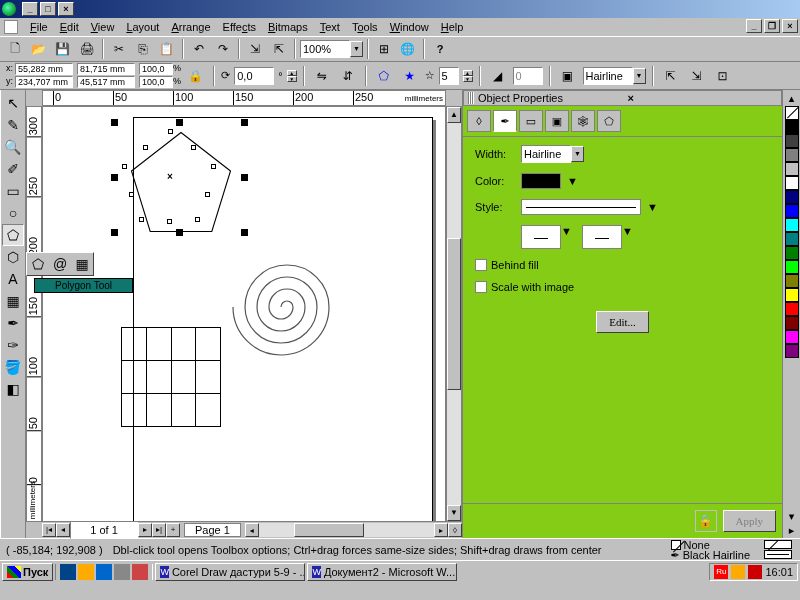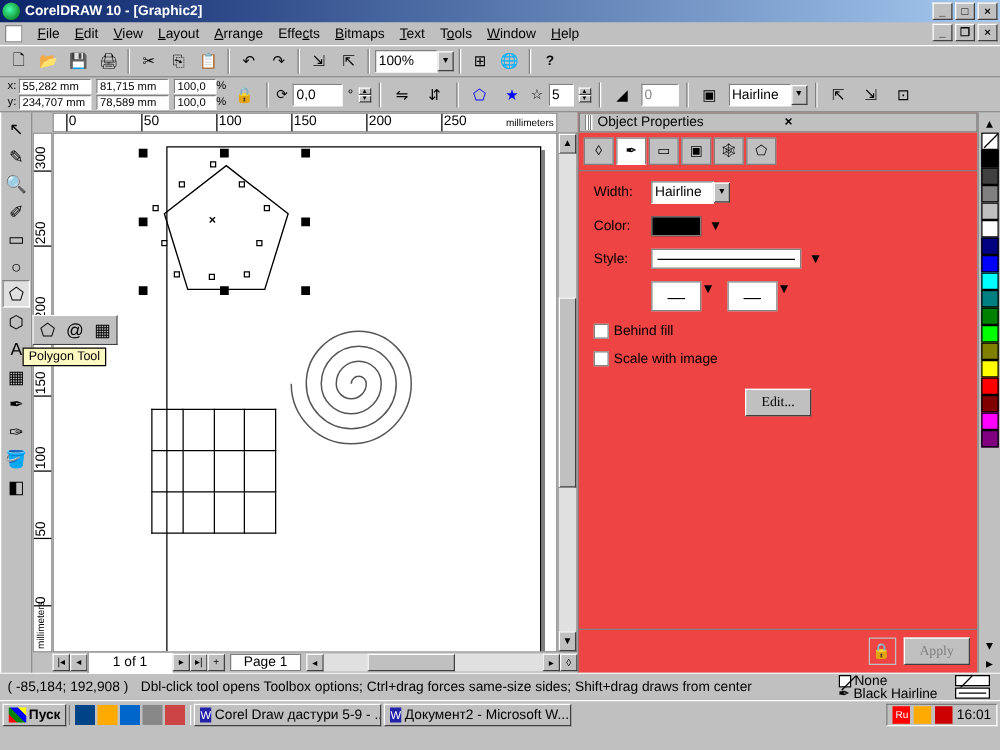--- a/index.html
+++ b/index.html
@@ -22,21 +22,21 @@
 .propbar { height: 28px; background: #c0c0c0; border-bottom: 1px solid #808080; display: flex; align-items: center; padding: 0 6px; gap: 4px; font-size: 10px; }
 .stack { display: flex; flex-direction: column; gap: 1px; }
 .stack .field { height: 12px; font-size: 9px; }
 .stack .lbl { font-size: 9px; }
 .main { display: flex; height: 448px; }
 .toolbox { width: 26px; background: #c0c0c0; border-right: 1px solid #808080; border-left: 1px solid #fff; display: flex; flex-direction: column; padding-top: 2px; }
 .tool { width: 22px; height: 22px; margin: 0 auto; display: flex; align-items: center; justify-content: center; font-size: 14px; border: 1px solid transparent; }
 .tool.active { background: #e0e0e0; border: 1px solid #808080; border-right-color: #fff; border-bottom-color: #fff; }
 .flyout { position: absolute; left: 26px; top: 252px; background: #c0c0c0; border: 1px solid #fff; border-right-color: #404040; border-bottom-color: #404040; display: flex; z-index: 10; }
 .flyout .tool { border: 1px solid #c0c0c0; }
-.tooltip { position: absolute; left: 18px; top: 278px; background: #fef9c3; border: 1px solid #000; padding: 1px 4px; font-size: 10px; z-index: 11; }
+.tooltip { position: absolute; left: 34px; top: 278px; background: #0f766e; border: 1px solid #000; padding: 1px 20px; font-size: 10px; z-index: 11; }
 .canvas-area { flex: 1; background: #c0c0c0; position: relative; display: flex; flex-direction: column; }
 .hruler { height: 16px; background: #fff; border: 1px solid #808080; margin-left: 16px; margin-right: 16px; position: relative; overflow: hidden; font-size: 8px; }
 .hruler .tick { position: absolute; top: 0; border-left: 1px solid #000; height: 16px; padding-left: 1px; }
 .canvas-row { flex: 1; display: flex; }
 .vruler { width: 16px; background: #fff; border: 1px solid #808080; position: relative; overflow: hidden; font-size: 8px; }
 .vruler .tick { position: absolute; left: 0; border-top: 1px solid #000; width: 16px; writing-mode: vertical-rl; transform: rotate(180deg); padding-top: 1px; }
 .canvas { flex: 1; background: #fff; border: 1px solid #808080; position: relative; overflow: hidden; }
 .page { position: absolute; left: 90px; top: 10px; width: 300px; height: 420px; background: #fff; border: 1px solid #000; box-shadow: 3px 3px 0 #808080; }
 .page-off { position: absolute; left: 58px; top: -10px; width: 300px; height: 420px; }
 .pentagon { position: absolute; left: 20px; top: 30px; width: 120px; height: 110px; }
@@ -50,21 +50,21 @@
 .node { position: absolute; width: 5px; height: 5px; background: #fff; border: 1px solid #000; }
 .centermark { position: absolute; font-size: 10px; font-weight: bold; }
 .vscroll { width: 16px; background: #c0c0c0; border: 1px solid #808080; display: flex; flex-direction: column; }
 .scrbtn { height: 16px; background: #c0c0c0; border: 1px solid #fff; border-right-color: #404040; border-bottom-color: #404040; text-align: center; font-size: 8px; line-height: 14px; }
 .scrtrack { flex: 1; background: #e0e0e0; position: relative; }
 .thumb { position: absolute; background: #c0c0c0; border: 1px solid #fff; border-right-color: #404040; border-bottom-color: #404040; }
 .page-nav { height: 16px; background: #c0c0c0; display: flex; align-items: center; margin-left: 16px; }
 .pnav-btn { width: 14px; height: 14px; background: #c0c0c0; border: 1px solid #fff; border-right-color: #404040; border-bottom-color: #404040; text-align: center; font-size: 8px; line-height: 12px; }
 .pagetab { background: #fff; border: 1px solid #808080; padding: 0 10px; height: 14px; line-height: 12px; margin-left: 4px; }
 .hscroll { flex: 1; display: flex; margin-left: 4px; }
-.obj-props { width: 320px; background: #ef4444; border-left: 1px solid #808080; display: flex; flex-direction: column; }
+.obj-props { width: 320px; background: #84cc16; border-left: 1px solid #808080; display: flex; flex-direction: column; }
 .op-title { height: 16px; background: #c0c0c0; border: 1px solid #808080; display: flex; align-items: center; padding: 0 4px; }
 .op-title .grip { width: 6px; height: 12px; background: repeating-linear-gradient(to right, #808080, #808080 1px, #fff 1px, #fff 2px); margin-right: 4px; }
 .op-title span { flex: 1; }
 .op-tabs { display: flex; gap: 2px; padding: 4px; }
 .op-tab { width: 24px; height: 22px; border: 1px solid #808080; background: #c0c0c0; text-align: center; line-height: 20px; }
 .op-tab.active { background: #fff; border-bottom-color: #fff; }
 .op-body { flex: 1; padding: 8px 12px; display: flex; flex-direction: column; gap: 10px; border-top: 1px solid #808080; }
 .op-row { display: flex; align-items: center; gap: 6px; }
 .op-row label { width: 40px; }
 .colorwell { width: 40px; height: 16px; background: #000; border: 1px solid #808080; }
@@ -92,21 +92,20 @@
 .tray { margin-left: auto; display: flex; align-items: center; gap: 3px; border: 1px solid #808080; border-right-color: #fff; border-bottom-color: #fff; padding: 0 4px; height: 18px; }
 .tray .ti { width: 14px; height: 14px; }
 .spin { display: flex; flex-direction: column; }
 .spin div { width: 10px; height: 6px; background: #c0c0c0; border: 1px solid #fff; border-right-color: #404040; border-bottom-color: #404040; font-size: 5px; text-align: center; line-height: 4px; }
 </style>
 </head>
 <body>
 
 <div class="titlebar">
   <div class="icon"></div>
-  <div class="caption">CorelDRAW 10 - [Graphic2]</div>
   <div class="winbtn">_</div>
   <div class="winbtn">□</div>
   <div class="winbtn">×</div>
 </div>
 
 <div class="menubar">
   <div class="doc-icon"></div>
   <span class="menu"><u>F</u>ile</span>
   <span class="menu"><u>E</u>dit</span>
   <span class="menu"><u>V</u>iew</span>
@@ -160,21 +159,21 @@
         <span class="lbl">x:</span>
         <div class="field" style="width:58px">55,282 mm</div>
       </div>
     <div style="display:flex;gap:2px">
         <span class="lbl">y:</span>
         <div class="field" style="width:58px">234,707 mm</div>
       </div>
   </div>
   <div class="stack">
     <div class="field" style="width:58px">81,715 mm</div>
-    <div class="field" style="width:58px">78,589 mm</div>
+    <div class="field" style="width:58px">45,517 mm</div>
   </div>
   <div class="stack">
     <div style="display:flex">
         <div class="field" style="width:34px">100,0</div>
         <span class="lbl">%</span>
       </div>
     <div style="display:flex">
         <div class="field" style="width:34px">100,0</div>
         <span class="lbl">%</span>
       </div>

